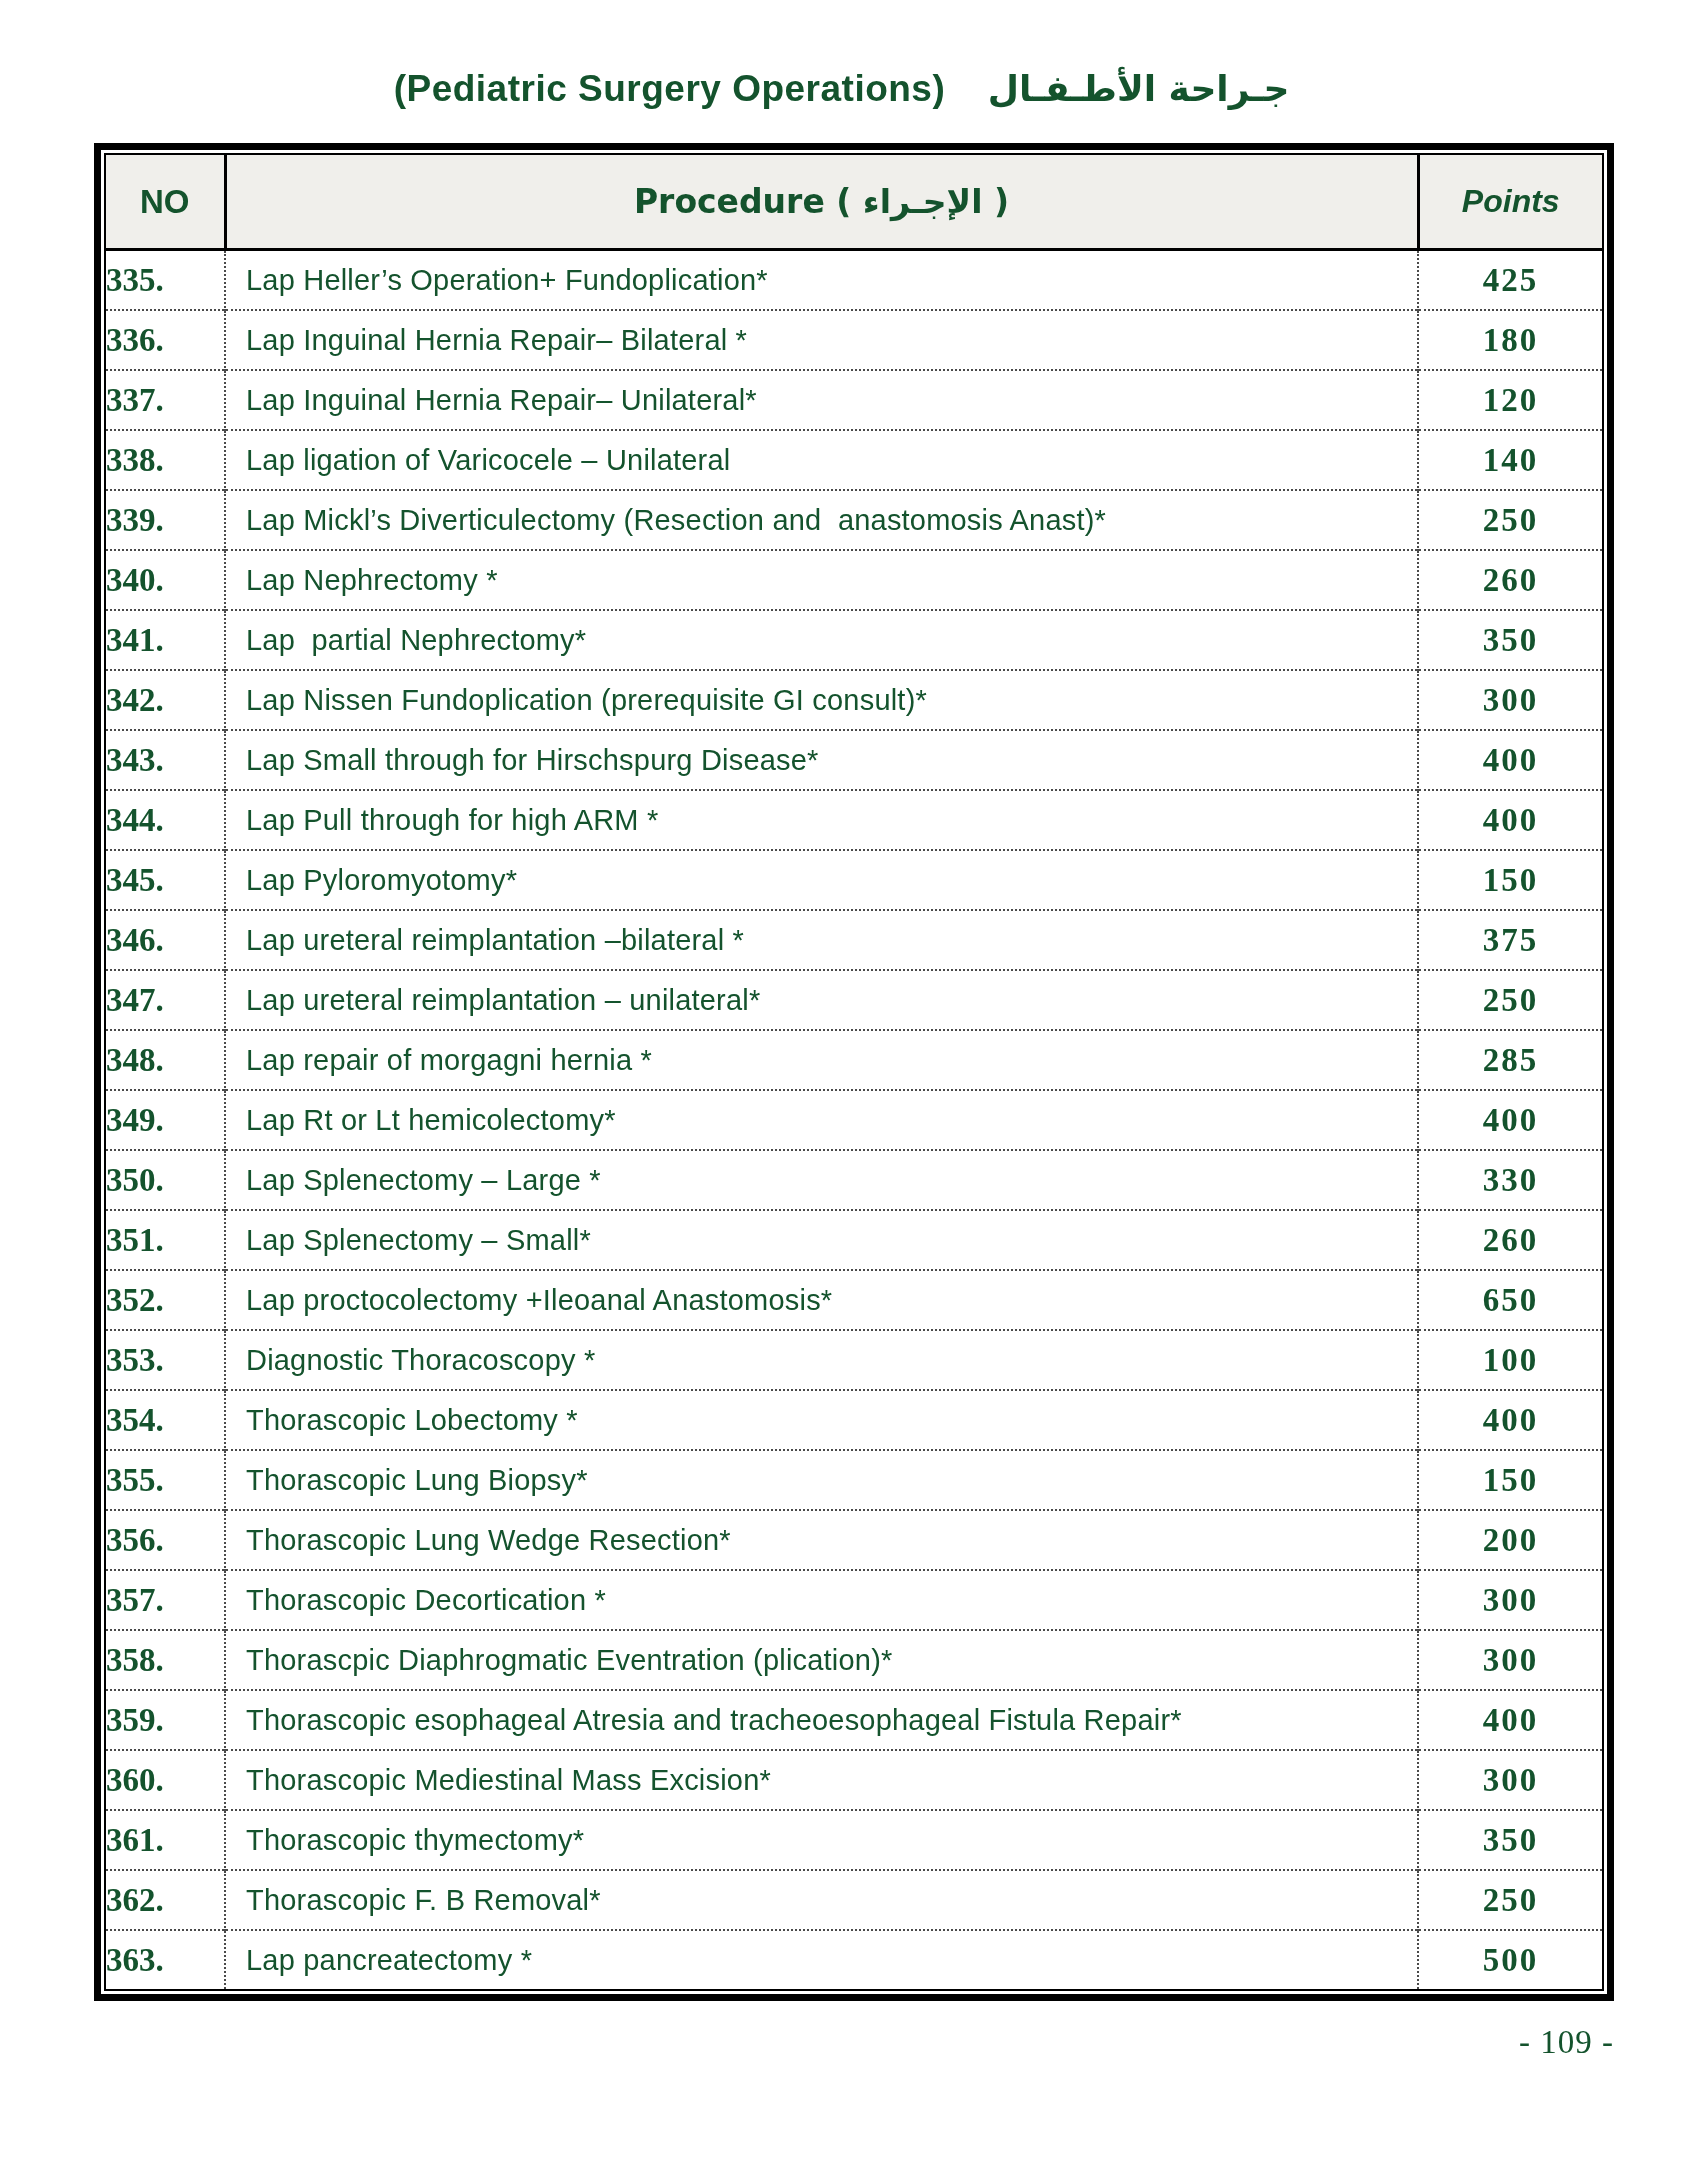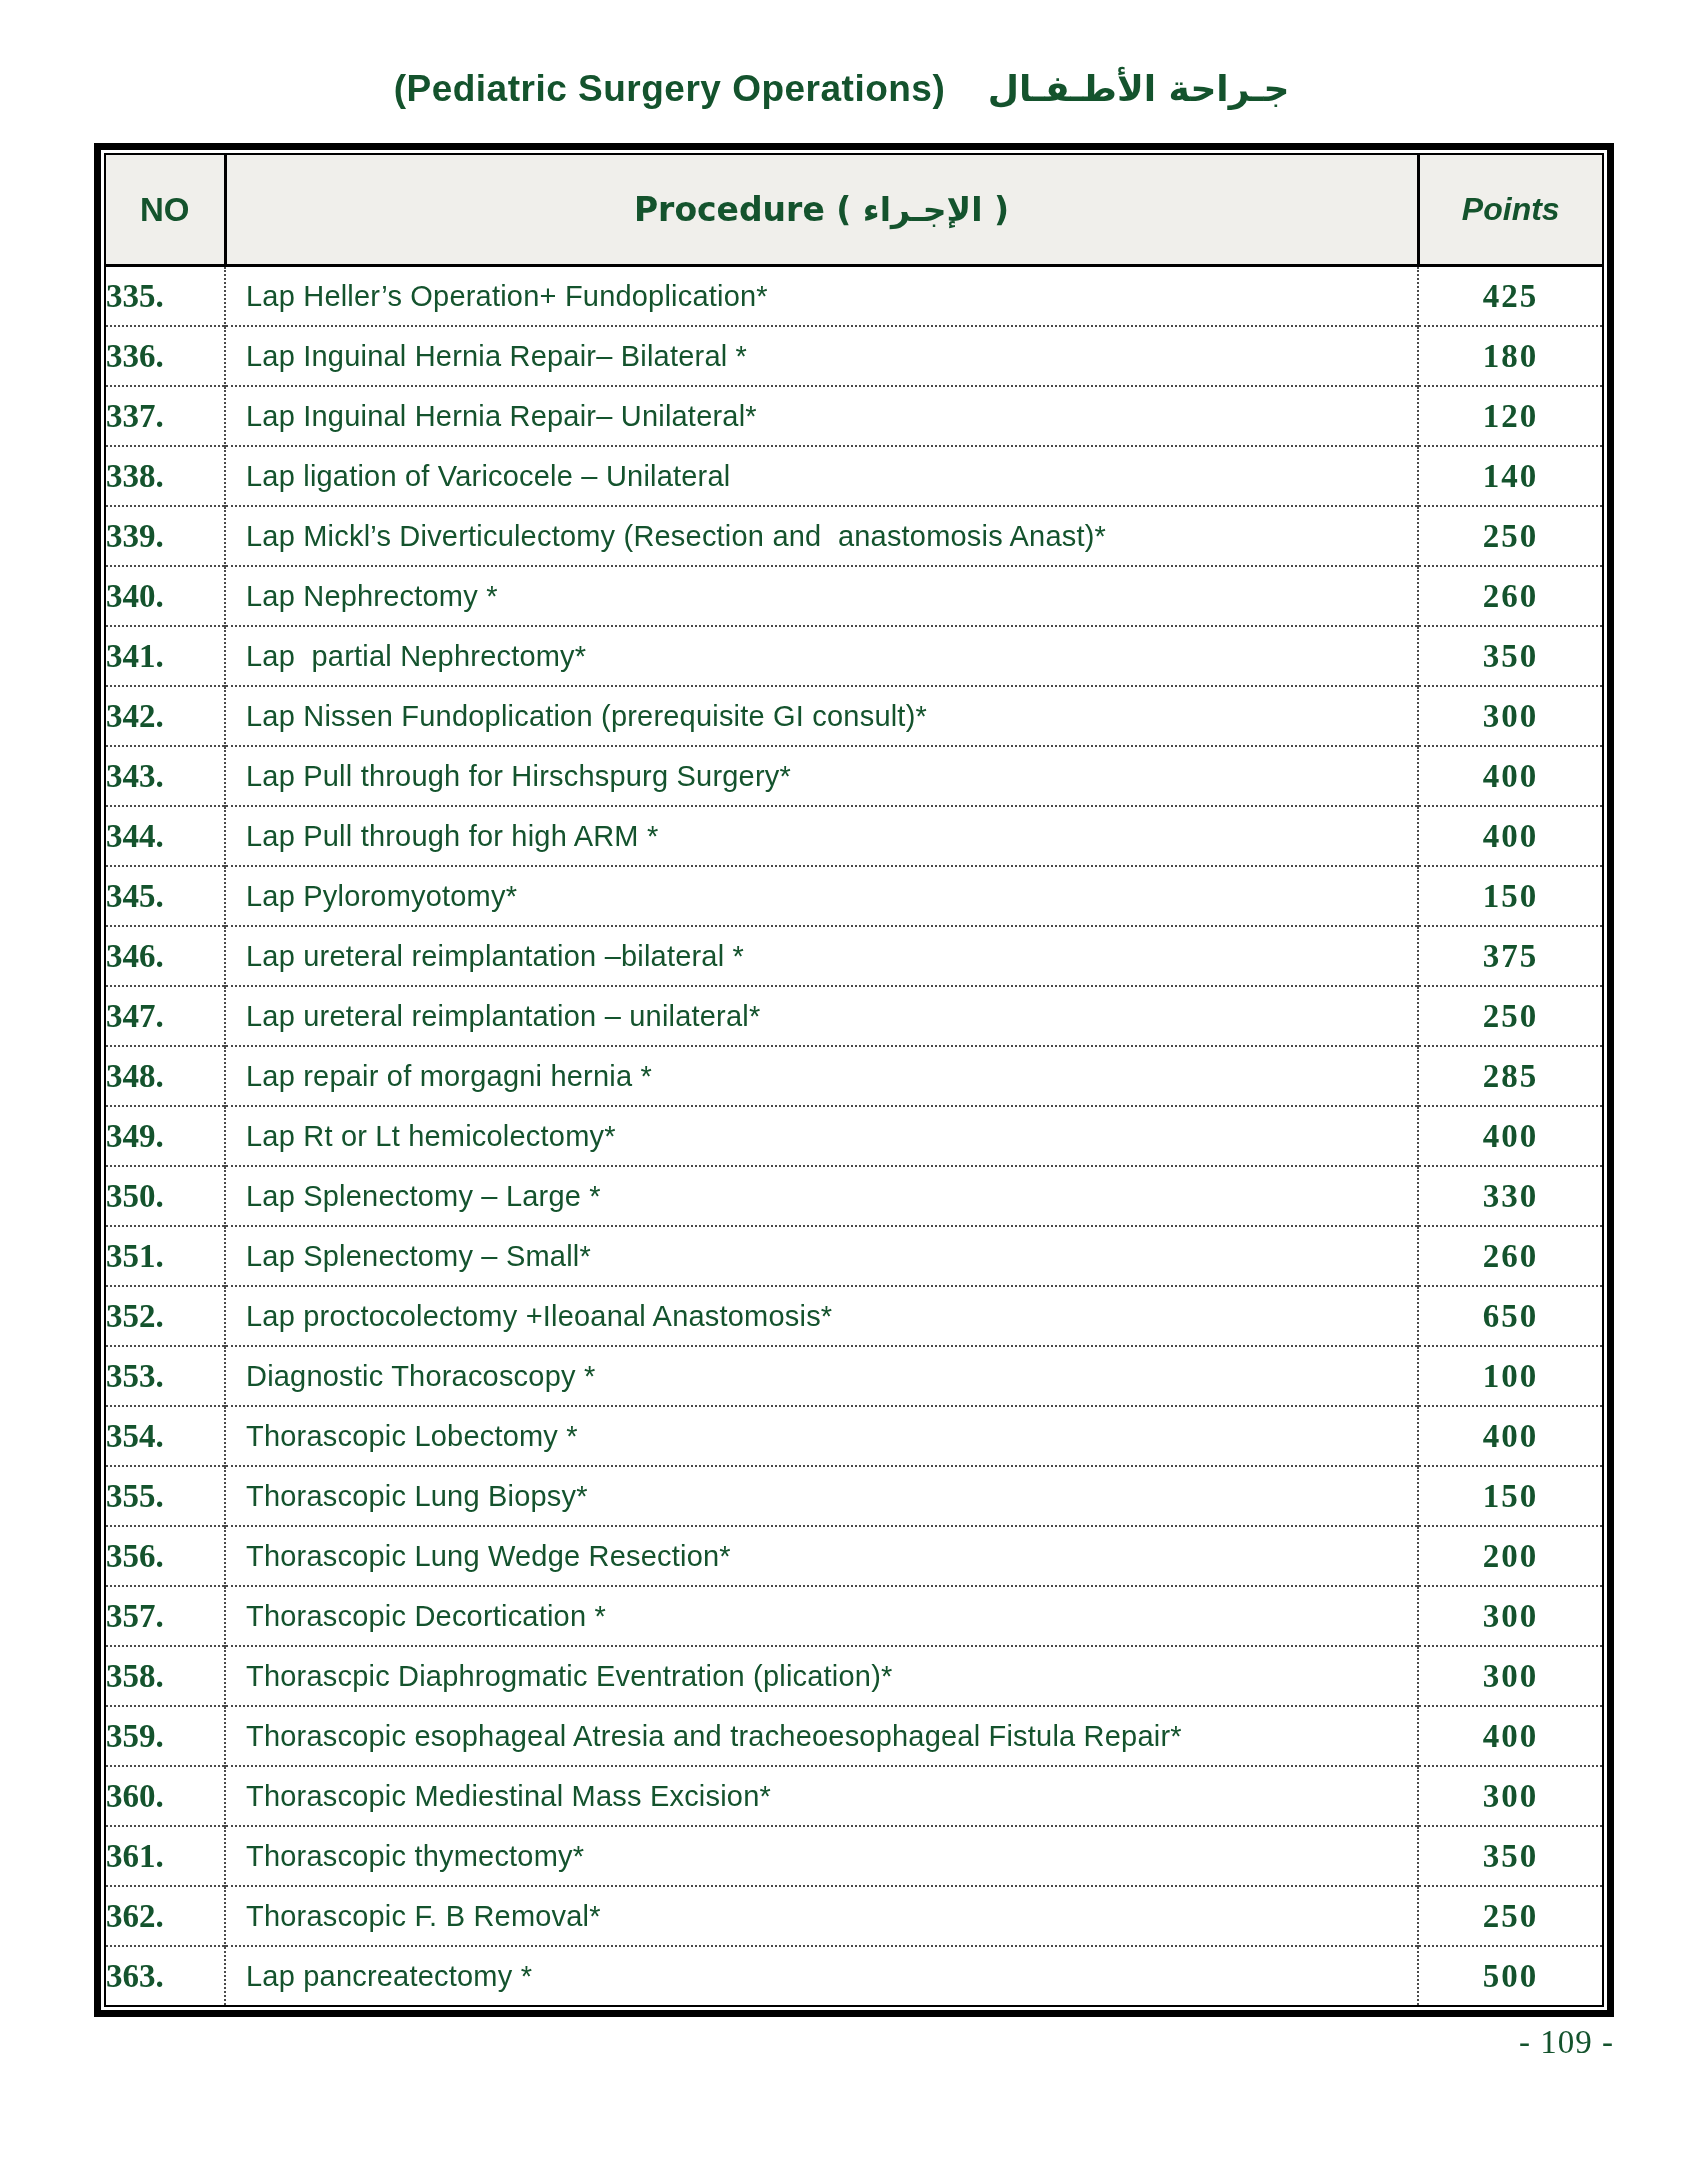--- a/index.html
+++ b/index.html
@@ -64,21 +64,21 @@
   col.col-points { width: 184px; }
 
   thead th {
     height: 77px;
     background: #f0efeb;
     font-family: "Liberation Sans", sans-serif;
     font-weight: bold;
     font-size: 33px;
     vertical-align: middle;
     border-bottom: 3px solid #000;
-    padding: 16px;
+    padding: 8px;
   }
   thead th.h-no      { border-right: 3px solid #000; }
   thead th.h-points  { border-left: 3px solid #000; font-style: italic; font-size: 32px; }
   thead th.h-proc .ar {
     font-family: "DejaVu Sans", sans-serif;
     unicode-bidi: isolate;
   }
 
   tbody td {
     height: 58px;
@@ -183,21 +183,21 @@
                 <td class="c-proc">Lap  partial Nephrectomy*</td>
                 <td class="c-points">350</td>
               </tr>
               <tr>
                 <td class="c-no">342.</td>
                 <td class="c-proc">Lap Nissen Fundoplication (prerequisite GI consult)*</td>
                 <td class="c-points">300</td>
               </tr>
               <tr>
                 <td class="c-no">343.</td>
-                <td class="c-proc">Lap Pull through for Hirschspurg Surgery*</td>
+                <td class="c-proc">Lap Small through for Hirschspurg Disease*</td>
                 <td class="c-points">400</td>
               </tr>
               <tr>
                 <td class="c-no">344.</td>
                 <td class="c-proc">Lap Pull through for high ARM *</td>
                 <td class="c-points">400</td>
               </tr>
               <tr>
                 <td class="c-no">345.</td>
                 <td class="c-proc">Lap Pyloromyotomy*</td>

